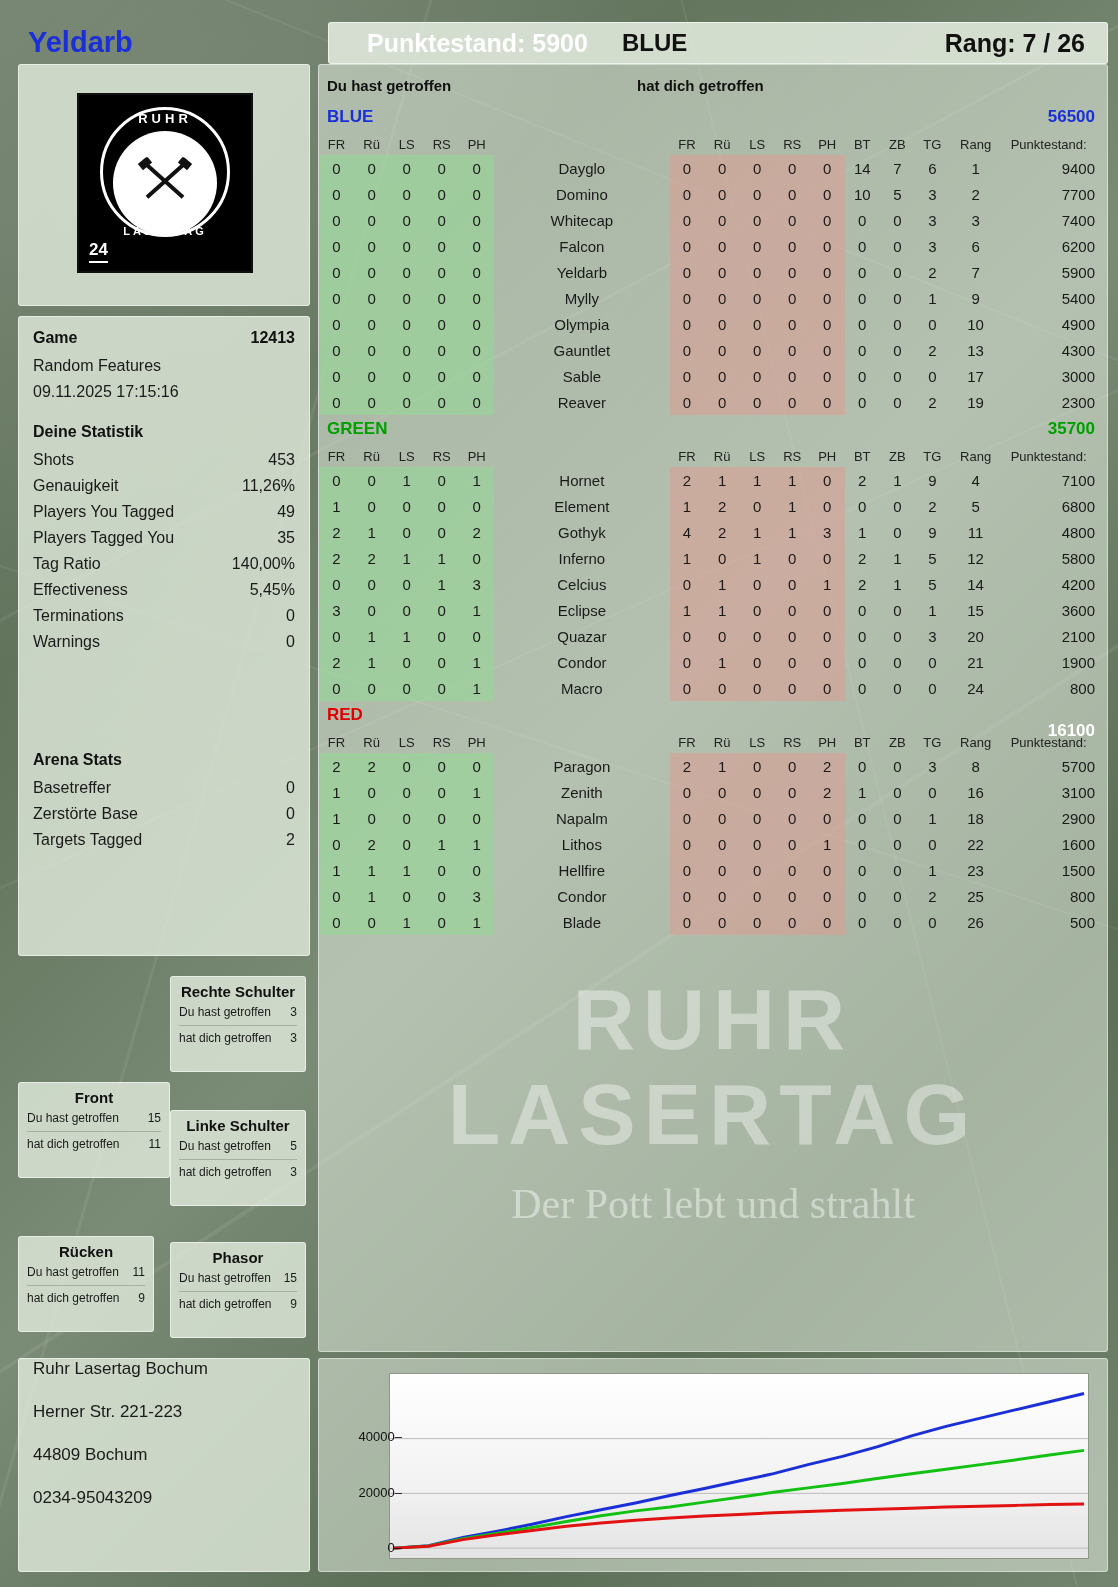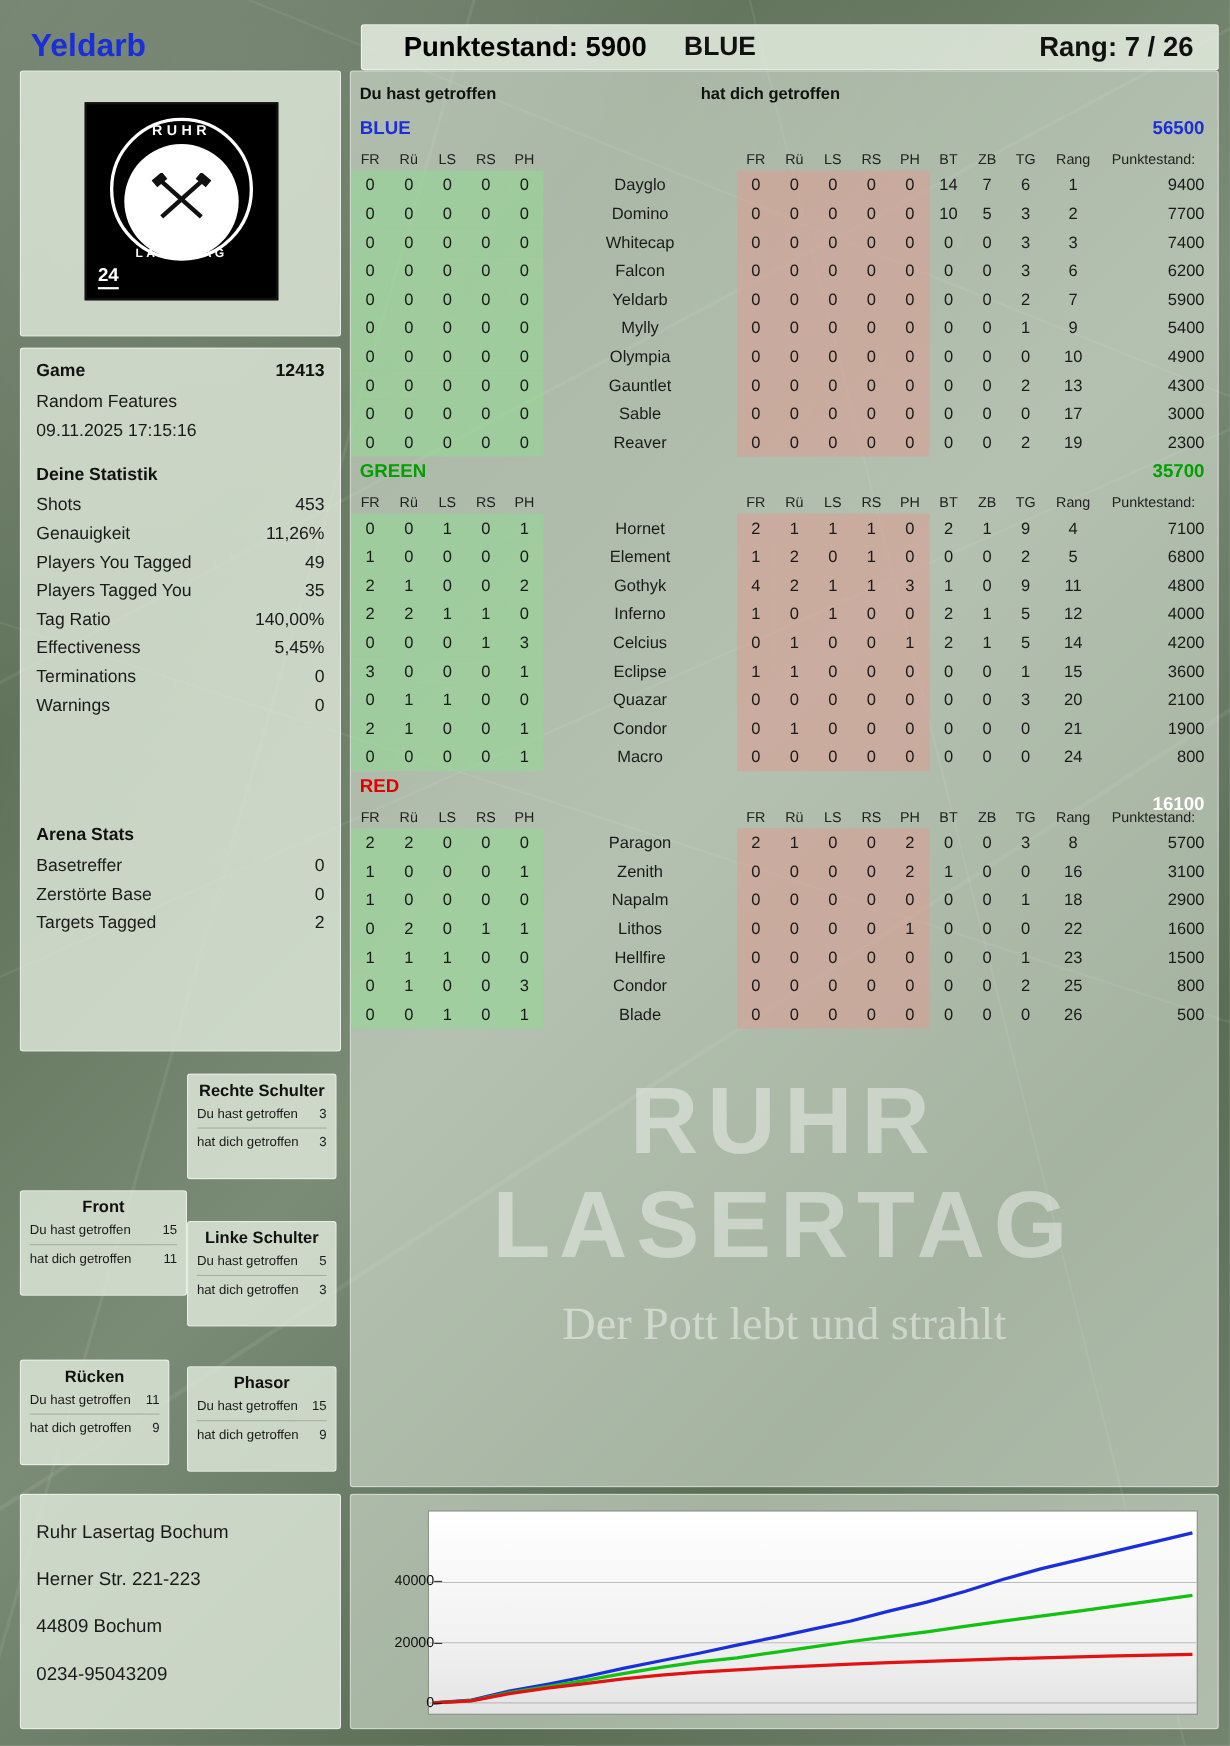--- a/index.html
+++ b/index.html
@@ -36,21 +36,21 @@
     font-size:29px; font-weight:bold; color:#1a2fd8;
     letter-spacing:0px;
   }
   #score-strip {
     position:absolute; left:318px; top:10px; width:780px; height:42px;
     background:rgba(230,238,226,0.85);
     border:1px solid rgba(255,255,255,0.6);
     border-radius:3px;
     display:flex; align-items:center;
   }
-  #score-label { margin-left:38px; font-size:25px; font-weight:bold; color:#000000; }
+  #score-label { margin-left:38px; font-size:25px; font-weight:bold; color:#ffffff; }
   #score-team { margin-left:34px; font-size:24px; font-weight:bold; color:#111; }
   #score-rank { margin-left:auto; margin-right:22px; font-size:25px; font-weight:bold; color:#111; }
 
   
   #logo-panel { position:absolute; left:18px; top:64px; width:292px; height:242px; }
   #logo-box {
     position:absolute; left:58px; top:28px; width:176px; height:180px;
     background:#000; border:2px solid #111;
   }
   .logo-ring {
@@ -92,21 +92,21 @@
   .hitbox .hb-row { display:flex; justify-content:space-between; font-size:12px; color:#1a1a1a; }
   .hitbox .hb-sep { height:1px; background:rgba(120,130,115,0.45); margin:6px 0 5px 0; }
 
   #hb-rs { left:170px; top:976px; width:136px; height:96px; }
   #hb-front { left:18px; top:1042px; width:152px; height:96px;margin-top:40px; }
   #hb-ls { left:170px; top:1110px; width:136px; height:96px; }
   #hb-back { left:18px; top:1236px; width:136px; height:96px; }
   #hb-phasor { left:170px; top:1242px; width:136px; height:96px; }
 
   
-  #address-panel { position:absolute; left:18px; top:1358px; width:292px; height:214px; padding:24px 14px; }
+  #address-panel { position:absolute; left:18px; top:1358px; width:292px; height:214px; padding:0 14px; }
   #address-panel .line { font-size:17px; color:#1a1a1a; margin-bottom:23px; }
 
   
   #main-panel { position:absolute; left:318px; top:64px; width:790px; height:1288px;
     background:rgba(228,236,224,0.55); border:1px solid rgba(255,255,255,0.45); border-radius:3px; }
 
   .wm {
     position:absolute; left:0; right:0; text-align:center; pointer-events:none;
     color:rgba(255,255,255,0.40); font-weight:bold;
   }
@@ -618,21 +618,21 @@
               <td class="c-name">Inferno</td>
               <td class="c-num zone-red">1</td>
               <td class="c-num zone-red">0</td>
               <td class="c-num zone-red">1</td>
               <td class="c-num zone-red">0</td>
               <td class="c-num zone-red">0</td>
               <td class="c-stat">2</td>
               <td class="c-stat">1</td>
               <td class="c-stat">5</td>
               <td class="c-rank">12</td>
-              <td class="c-pts">4000</td>
+              <td class="c-pts">5800</td>
             </tr>
             <tr class="t-row">
               <td class="c-num zone-green">0</td>
               <td class="c-num zone-green">0</td>
               <td class="c-num zone-green">0</td>
               <td class="c-num zone-green">1</td>
               <td class="c-num zone-green">3</td>
               <td class="c-name">Celcius</td>
               <td class="c-num zone-red">0</td>
               <td class="c-num zone-red">1</td>

